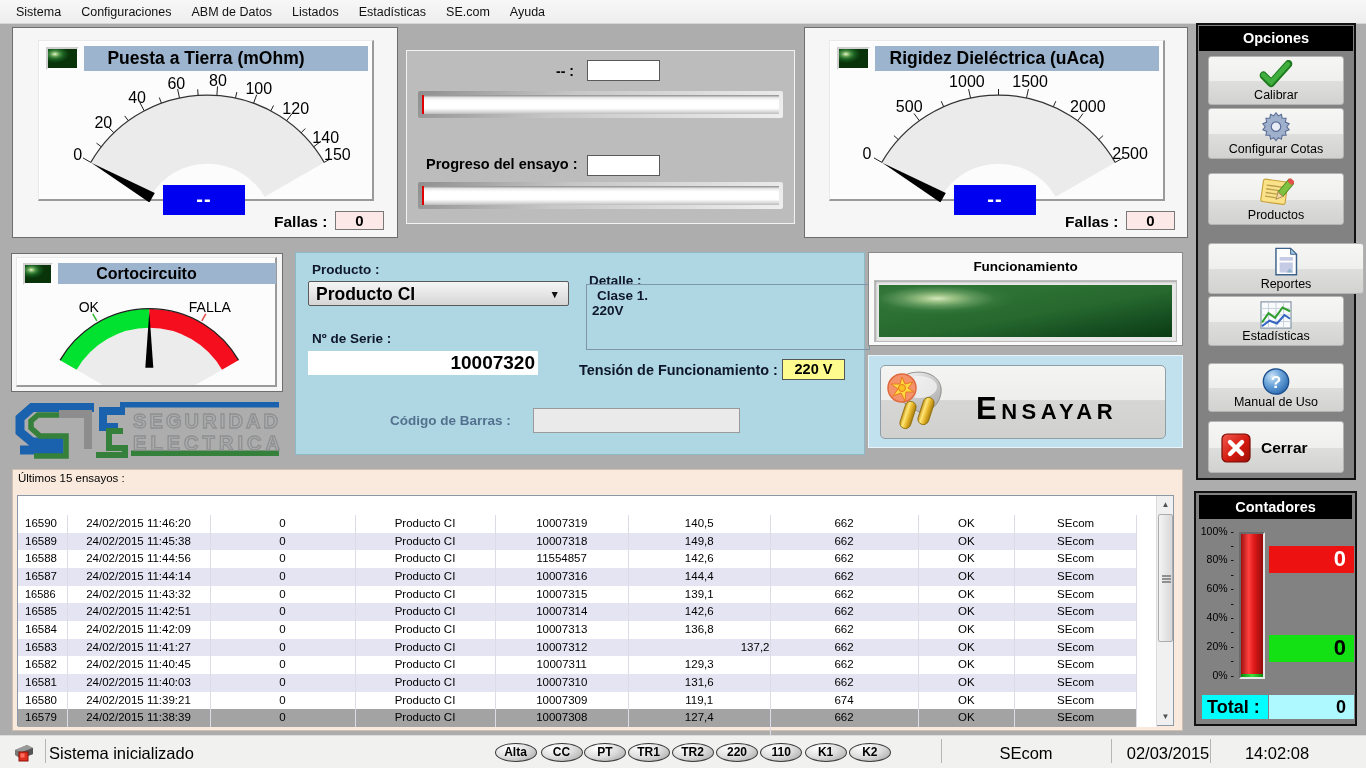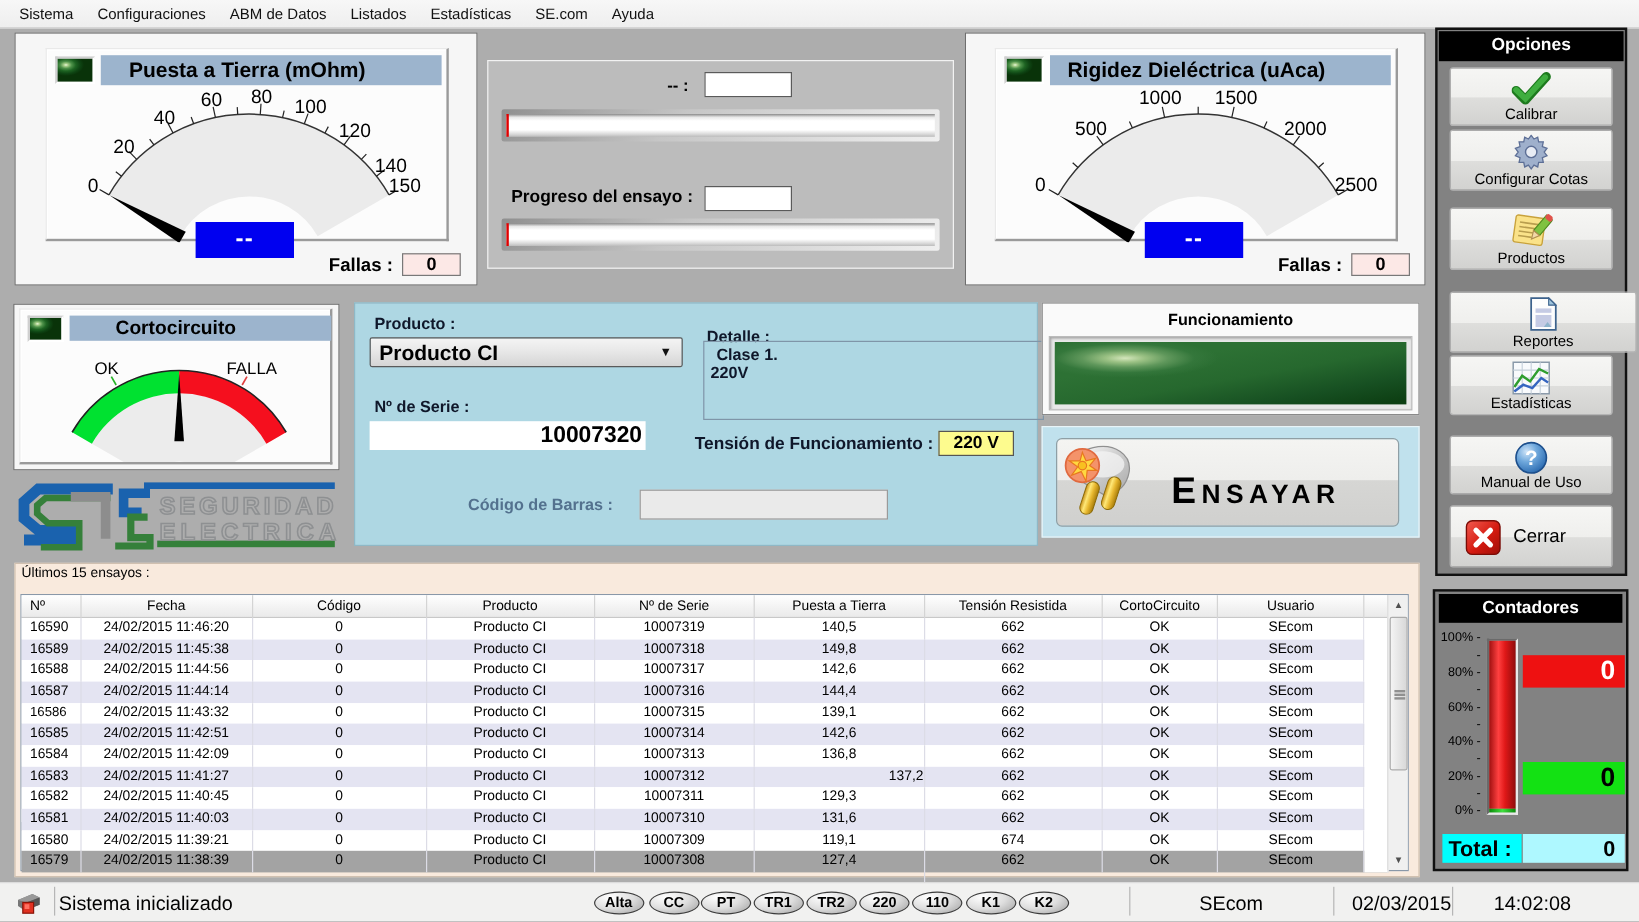--- a/index.html
+++ b/index.html
@@ -290,37 +290,25 @@
         <defs>
           <linearGradient id="cg" x1="0" y1="0" x2="1" y2="1">
             <stop offset="0%" stop-color="#f25b50"></stop>
             <stop offset="55%" stop-color="#d41a10"></stop>
             <stop offset="100%" stop-color="#9e0f08"></stop>
           </linearGradient>
         </defs>
         <rect x="1" y="1" width="28" height="28" rx="5" fill="url(#cg)" stroke="#7a0c06" stroke-width="1.2"></rect>
         <path d="M9 9 L21 21 M21 9 L9 21" stroke="#fff" stroke-width="4.4" stroke-linecap="round"></path>
       </svg></div>
-    <div style="position:absolute;left:52px;top:17px;font-size:15.5px;font-weight:normal">Cerrar</div>
+    <div style="position:absolute;left:52px;top:17px;font-size:15.5px;font-weight:bold">Cerrar</div>
   </div>
 <div class="abs tablegrp" style="left:12px;top:469px;width:1171px;height:262px"></div>
 <div class="abs" style="left:18px;top:472px;font-size:11.5px;color:#000">Últimos 15 ensayos :</div>
 <div class="abs" style="left:17px;top:495px;width:1157px;height:231px;background:#fff;border:1px solid #8a98a8">
-    <div style="position:absolute;left:0;top:0;width:1139px;height:19px;background:linear-gradient(#ffffff,#f2f2f2 60%,#eaeaea);border-bottom:1px solid #c8c8c8;">
-      <div style="position:absolute;left:0px;top:0;width:49.5px;height:19px;border-right:1px solid #d4d4d4;font-size:11.5px;line-height:19px;text-align:left;padding-left:7px;overflow:hidden">Nº</div>
-      <div style="position:absolute;left:49.5px;top:0;width:143px;height:19px;border-right:1px solid #d4d4d4;font-size:11.5px;line-height:19px;text-align:center;overflow:hidden">Fecha</div>
-      <div style="position:absolute;left:192.5px;top:0;width:145px;height:19px;border-right:1px solid #d4d4d4;font-size:11.5px;line-height:19px;text-align:center;overflow:hidden">Código</div>
-      <div style="position:absolute;left:337.5px;top:0;width:140px;height:19px;border-right:1px solid #d4d4d4;font-size:11.5px;line-height:19px;text-align:center;overflow:hidden">Producto</div>
-      <div style="position:absolute;left:477.5px;top:0;width:133.5px;height:19px;border-right:1px solid #d4d4d4;font-size:11.5px;line-height:19px;text-align:center;overflow:hidden">Nº de Serie</div>
-      <div style="position:absolute;left:611.0px;top:0;width:141.5px;height:19px;border-right:1px solid #d4d4d4;font-size:11.5px;line-height:19px;text-align:center;overflow:hidden">Puesta a Tierra</div>
-      <div style="position:absolute;left:752.5px;top:0;width:148px;height:19px;border-right:1px solid #d4d4d4;font-size:11.5px;line-height:19px;text-align:center;overflow:hidden">Tensión Resistida</div>
-      <div style="position:absolute;left:900.5px;top:0;width:96.6px;height:19px;border-right:1px solid #d4d4d4;font-size:11.5px;line-height:19px;text-align:center;overflow:hidden">CortoCircuito</div>
-      <div style="position:absolute;left:997.1px;top:0;width:122px;height:19px;border-right:1px solid #d4d4d4;font-size:11.5px;line-height:19px;text-align:center;overflow:hidden">Usuario</div>
-      <div style="position:absolute;left:1119.1px;top:0;width:20.4px;height:19px;border-right:1px solid #d4d4d4;font-size:11.5px;line-height:19px;text-align:center;overflow:hidden"></div>
-    </div>
     <div style="position:absolute;left:0;top:19.0px;width:1139px;height:17.67px;background:#ffffff">
       <div style="position:absolute;left:0px;top:0;width:49.5px;height:17.67px;border-right:1px solid #dcdce6;font-size:11.5px;line-height:17.67px;text-align:left;padding-left:7px;overflow:hidden">16590</div>
       <div style="position:absolute;left:49.5px;top:0;width:143px;height:17.67px;border-right:1px solid #dcdce6;font-size:11.5px;line-height:17.67px;text-align:center;overflow:hidden">24/02/2015 11:46:20</div>
       <div style="position:absolute;left:192.5px;top:0;width:145px;height:17.67px;border-right:1px solid #dcdce6;font-size:11.5px;line-height:17.67px;text-align:center;overflow:hidden">0</div>
       <div style="position:absolute;left:337.5px;top:0;width:140px;height:17.67px;border-right:1px solid #dcdce6;font-size:11.5px;line-height:17.67px;text-align:center;overflow:hidden">Producto CI</div>
       <div style="position:absolute;left:477.5px;top:0;width:133.5px;height:17.67px;border-right:1px solid #dcdce6;font-size:11.5px;line-height:17.67px;text-align:center;overflow:hidden">10007319</div>
       <div style="position:absolute;left:611.0px;top:0;width:141.5px;height:17.67px;border-right:1px solid #dcdce6;font-size:11.5px;line-height:17.67px;text-align:center;overflow:hidden">140,5</div>
       <div style="position:absolute;left:752.5px;top:0;width:148px;height:17.67px;border-right:1px solid #dcdce6;font-size:11.5px;line-height:17.67px;text-align:center;overflow:hidden">662</div>
       <div style="position:absolute;left:900.5px;top:0;width:96.6px;height:17.67px;border-right:1px solid #dcdce6;font-size:11.5px;line-height:17.67px;text-align:center;overflow:hidden">OK</div>
       <div style="position:absolute;left:997.1px;top:0;width:122px;height:17.67px;border-right:1px solid #dcdce6;font-size:11.5px;line-height:17.67px;text-align:center;overflow:hidden">SEcom</div>
@@ -336,21 +324,21 @@
       <div style="position:absolute;left:752.5px;top:0;width:148px;height:17.67px;border-right:1px solid #dcdce6;font-size:11.5px;line-height:17.67px;text-align:center;overflow:hidden">662</div>
       <div style="position:absolute;left:900.5px;top:0;width:96.6px;height:17.67px;border-right:1px solid #dcdce6;font-size:11.5px;line-height:17.67px;text-align:center;overflow:hidden">OK</div>
       <div style="position:absolute;left:997.1px;top:0;width:122px;height:17.67px;border-right:1px solid #dcdce6;font-size:11.5px;line-height:17.67px;text-align:center;overflow:hidden">SEcom</div>
       <div style="position:absolute;left:1119.1px;top:0;width:20.4px;height:17.67px;border-right:1px solid #dcdce6;font-size:11.5px;line-height:17.67px;text-align:center;overflow:hidden"></div>
     </div>
     <div style="position:absolute;left:0;top:54.3px;width:1139px;height:17.67px;background:#ffffff">
       <div style="position:absolute;left:0px;top:0;width:49.5px;height:17.67px;border-right:1px solid #dcdce6;font-size:11.5px;line-height:17.67px;text-align:left;padding-left:7px;overflow:hidden">16588</div>
       <div style="position:absolute;left:49.5px;top:0;width:143px;height:17.67px;border-right:1px solid #dcdce6;font-size:11.5px;line-height:17.67px;text-align:center;overflow:hidden">24/02/2015 11:44:56</div>
       <div style="position:absolute;left:192.5px;top:0;width:145px;height:17.67px;border-right:1px solid #dcdce6;font-size:11.5px;line-height:17.67px;text-align:center;overflow:hidden">0</div>
       <div style="position:absolute;left:337.5px;top:0;width:140px;height:17.67px;border-right:1px solid #dcdce6;font-size:11.5px;line-height:17.67px;text-align:center;overflow:hidden">Producto CI</div>
-      <div style="position:absolute;left:477.5px;top:0;width:133.5px;height:17.67px;border-right:1px solid #dcdce6;font-size:11.5px;line-height:17.67px;text-align:center;overflow:hidden">10007317</div>
+      <div style="position:absolute;left:477.5px;top:0;width:133.5px;height:17.67px;border-right:1px solid #dcdce6;font-size:11.5px;line-height:17.67px;text-align:center;overflow:hidden">11554857</div>
       <div style="position:absolute;left:611.0px;top:0;width:141.5px;height:17.67px;border-right:1px solid #dcdce6;font-size:11.5px;line-height:17.67px;text-align:center;overflow:hidden">142,6</div>
       <div style="position:absolute;left:752.5px;top:0;width:148px;height:17.67px;border-right:1px solid #dcdce6;font-size:11.5px;line-height:17.67px;text-align:center;overflow:hidden">662</div>
       <div style="position:absolute;left:900.5px;top:0;width:96.6px;height:17.67px;border-right:1px solid #dcdce6;font-size:11.5px;line-height:17.67px;text-align:center;overflow:hidden">OK</div>
       <div style="position:absolute;left:997.1px;top:0;width:122px;height:17.67px;border-right:1px solid #dcdce6;font-size:11.5px;line-height:17.67px;text-align:center;overflow:hidden">SEcom</div>
       <div style="position:absolute;left:1119.1px;top:0;width:20.4px;height:17.67px;border-right:1px solid #dcdce6;font-size:11.5px;line-height:17.67px;text-align:center;overflow:hidden"></div>
     </div>
     <div style="position:absolute;left:0;top:72.0px;width:1139px;height:17.67px;background:#e4e4f2">
       <div style="position:absolute;left:0px;top:0;width:49.5px;height:17.67px;border-right:1px solid #dcdce6;font-size:11.5px;line-height:17.67px;text-align:left;padding-left:7px;overflow:hidden">16587</div>
       <div style="position:absolute;left:49.5px;top:0;width:143px;height:17.67px;border-right:1px solid #dcdce6;font-size:11.5px;line-height:17.67px;text-align:center;overflow:hidden">24/02/2015 11:44:14</div>
       <div style="position:absolute;left:192.5px;top:0;width:145px;height:17.67px;border-right:1px solid #dcdce6;font-size:11.5px;line-height:17.67px;text-align:center;overflow:hidden">0</div>

